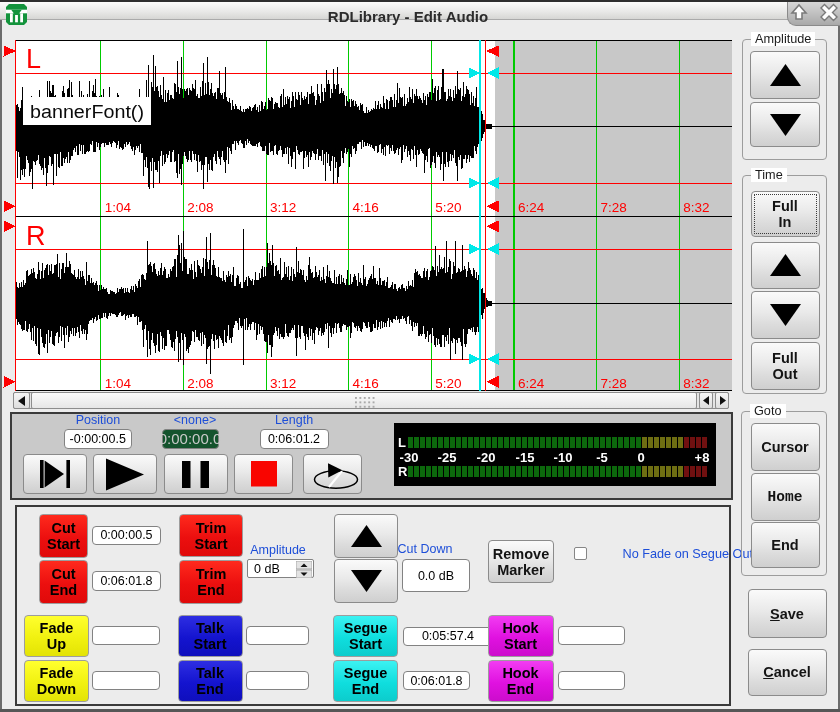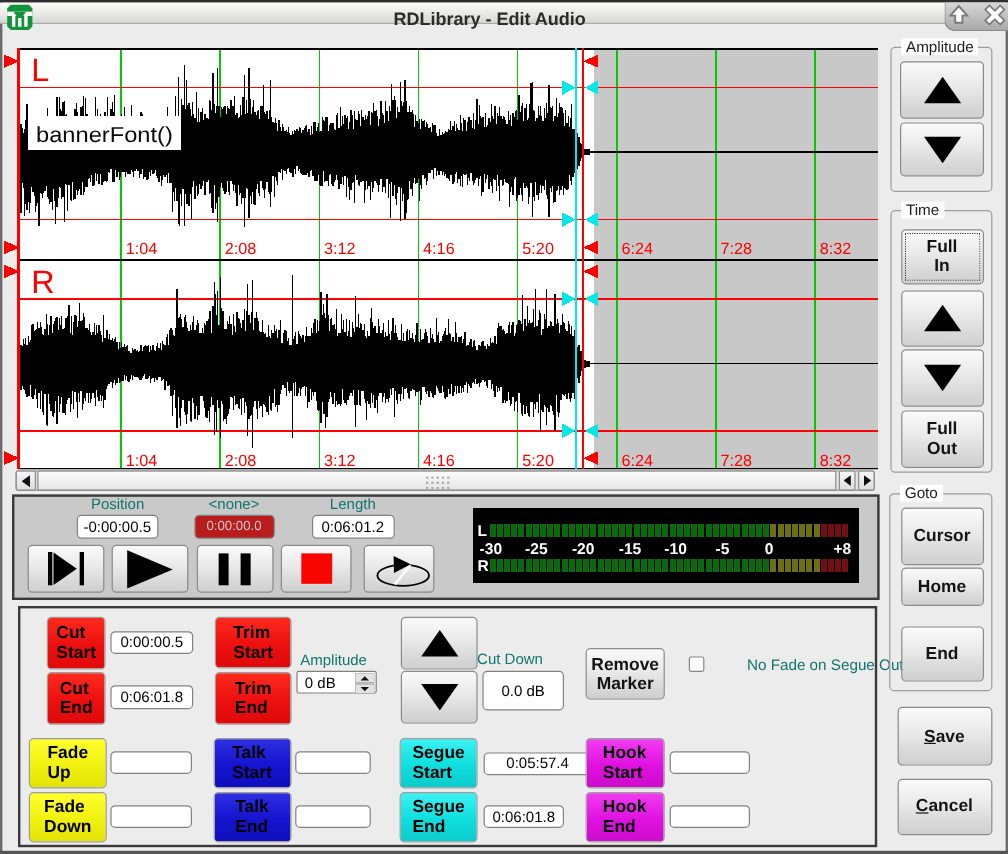--- a/index.html
+++ b/index.html
@@ -4,23 +4,23 @@
 html,body{width:840px;height:712px;overflow:hidden}
 body{position:relative;background:#ececec;font-family:"Liberation Sans",sans-serif}
 svg text{font-family:"Liberation Sans",sans-serif}
 .btn{position:absolute;display:flex;align-items:center;justify-content:center;
  background:linear-gradient(180deg,#fafafa 0%,#e9e9e9 45%,#dcdcdc 70%,#cfcfcf 100%);
  border:1px solid #8b8b8b;border-radius:4px;font-weight:bold;font-size:14.5px;color:#141414;text-align:center;line-height:16px}
 .fld{position:absolute;background:#fff;border:1px solid #828282;border-radius:4px;
  display:flex;align-items:center;justify-content:center;color:#000}
 .grp{position:absolute;border:1px solid #9c9c9c;border-radius:4px}
 .grplbl{position:absolute;background:#ffffff;padding:0 4px;font-size:12.7px;color:#1c1c1c}
-.lbl{position:absolute;font-size:13px;color:#0f766e;text-align:center}
+.lbl{position:absolute;font-size:13px;color:#1d4ed8;text-align:center}
 .cbtn{position:absolute;display:flex;align-items:center;justify-content:center;
- border:1px solid #9d9d9d;border-radius:4px;font-weight:bold;font-size:14.5px;color:#000;text-align:left;line-height:16px}
+ border:1px solid #9d9d9d;border-radius:4px;font-weight:bold;font-size:14.5px;color:#000;text-align:center;line-height:16px}
 </style></head><body>
 
 <div style="position:absolute;left:0;top:0;width:2px;height:712px;background:#6b6b6b"></div>
 <div style="position:absolute;left:838px;top:0;width:2px;height:712px;background:#6b6b6b"></div>
 <div style="position:absolute;left:0;top:709px;width:840px;height:3px;background:#565656"></div>
 <div style="position:absolute;left:0;top:0;width:840px;height:20px;background:linear-gradient(180deg,#fcfcfb,#e9e9e8 55%,#d6d6d4);border-top:2px solid #2f2f2f;border-bottom:1px solid #aaa">
     <div style="position:absolute;left:228px;top:6px;width:360px;font-size:15px;font-weight:bold;color:#2b2b2b;text-align:center;white-space:nowrap">RDLibrary - Edit Audio</div>
   </div>
 <svg width="23" height="23" viewBox="0 0 23 23" style="position:absolute;left:5px;top:3px">
     <polygon points="4,1 19,1 22,4 22,19 19,22 4,22 1,19 1,4" fill="#13933c"></polygon>
@@ -130,21 +130,21 @@
 <div style="left:715px;top:392px;width:14px;height:17px;background:linear-gradient(180deg,#f6f6f6,#dedede);border:1px solid #8d8d8d;border-radius:2px;position:absolute;display:flex;align-items:center;justify-content:center">
     <svg width="7" height="9" viewBox="0 0 7 9">
       <polygon points="1,0 1,9 7,4.5" fill="#111"></polygon>
     </svg>
   </div>
 <div style="position:absolute;left:10px;top:412px;width:723px;height:88px;border:2px solid #3a3a3a;background:#c9c9c9"></div>
 <div class="lbl" style="left:58px;top:413px;width:80px;font-size:12.5px">Position</div>
 <div class="lbl" style="left:155px;top:413px;width:80px;font-size:12.5px">&lt;none&gt;</div>
 <div class="lbl" style="left:254px;top:413px;width:80px;font-size:12.5px">Length</div>
 <div class="fld" style="left:63.5px;top:429px;width:68.5px;height:19.5px;font-size:12.5px">-0:00:00.5</div>
-<div class="fld" style="left:161.5px;top:429px;width:67px;height:19.5px;font-size:11px;background:#b91c1c;color:#c9c9c9">0:00:00.0</div>
+<div class="fld" style="left:161.5px;top:429px;width:57px;height:19.5px;font-size:15px;background:#14532d;color:#c9c9c9">0:00:00.0</div>
 <div class="fld" style="left:259.5px;top:429px;width:69px;height:19.5px;font-size:12.5px">0:06:01.2</div>
 <div class="btn" style="left:23px;top:454px;width:64px;height:40px;">
     <svg width="30" height="28" viewBox="0 0 30 28">
       <rect x="0" y="0" width="3.6" height="28" fill="#000"></rect>
       <polygon points="4.6,0.5 24,14 4.6,27.5" fill="#000"></polygon>
       <rect x="26.4" y="0" width="3.6" height="28" fill="#000"></rect>
     </svg>
   </div>
 <div class="btn" style="left:93px;top:454px;width:64px;height:40px;">
     <svg width="40" height="33" viewBox="0 0 40 33">
@@ -349,15 +349,15 @@
   </div>
 <div class="btn" style="left:750.5px;top:290.5px;width:69px;height:48px;">
     <svg width="33" height="24" viewBox="0 0 33 24">
       <polygon points="1,1 32,1 16.5,23" fill="#000"></polygon>
     </svg>
   </div>
 <div class="btn" style="left:750.5px;top:341.5px;width:69px;height:48px;">Full<br>Out</div>
 <div class="grp" style="left:741px;top:411px;width:86px;height:165px"></div>
 <div class="grplbl" style="left:750px;top:404px">Goto</div>
 <div class="btn" style="left:750.5px;top:422.5px;width:69px;height:48px;">Cursor</div>
-<div class="btn" style="left:750.5px;top:473px;width:69px;height:32px;">Home</div>
+<div class="btn" style="left:750.5px;top:473px;width:69px;height:48px;font-family:Liberation Mono, monospace;">Home</div>
 <div class="btn" style="left:750.5px;top:521.5px;width:69px;height:46px;">End</div>
 <div class="btn" style="left:747.5px;top:589px;width:79px;height:49px;"><u>S</u>ave</div>
 <div class="btn" style="left:747.5px;top:648.5px;width:79px;height:47px;"><u>C</u>ancel</div>
 </body></html>

